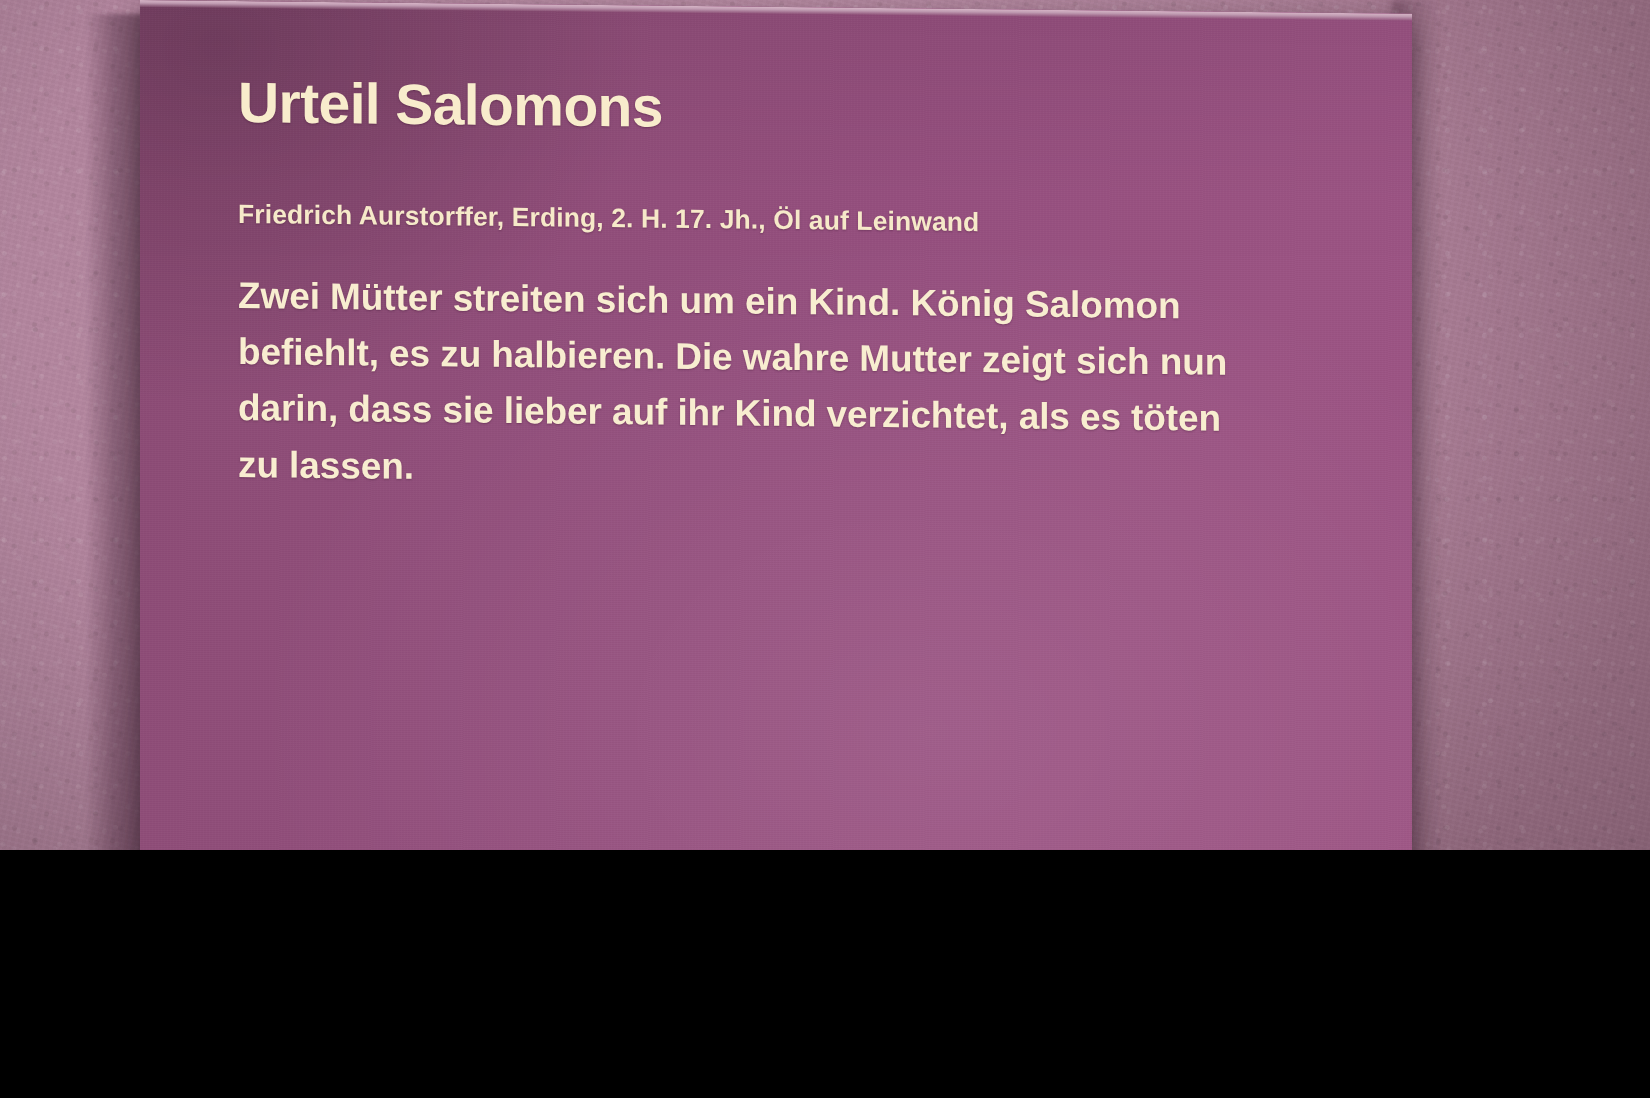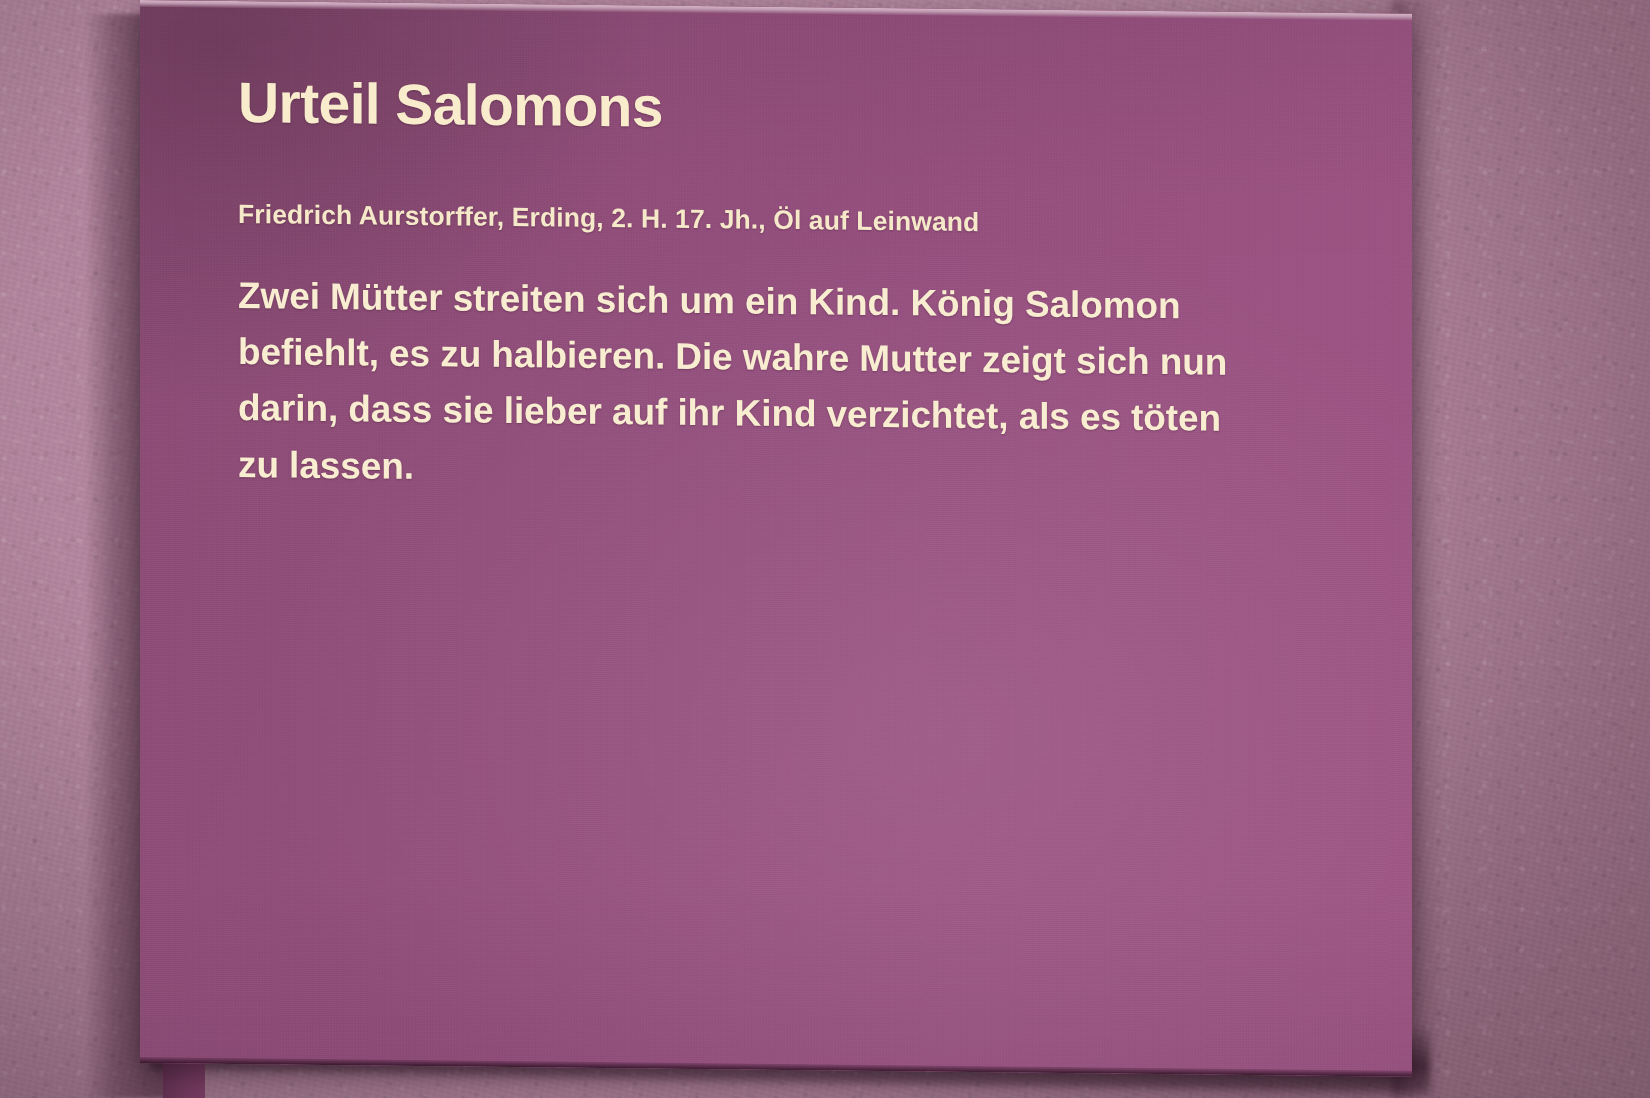--- a/index.html
+++ b/index.html
@@ -3,21 +3,21 @@
 <meta charset="utf-8">
 <style>
   html, body {
     margin: 0;
     padding: 0;
     background: #000;
   }
   #scene {
     position: relative;
     width: 1650px;
-    height: 1098px;
+    height: 850px;
     overflow: hidden;
     font-family: "Liberation Sans", sans-serif;
   }
 
   
   .wall {
     position: absolute;
     inset: 0;
     background:
       radial-gradient(ellipse 1200px 900px at 30% 40%, #bb8da6 0%, #b2859d 45%, #a87c94 75%, #9e7289 100%);

